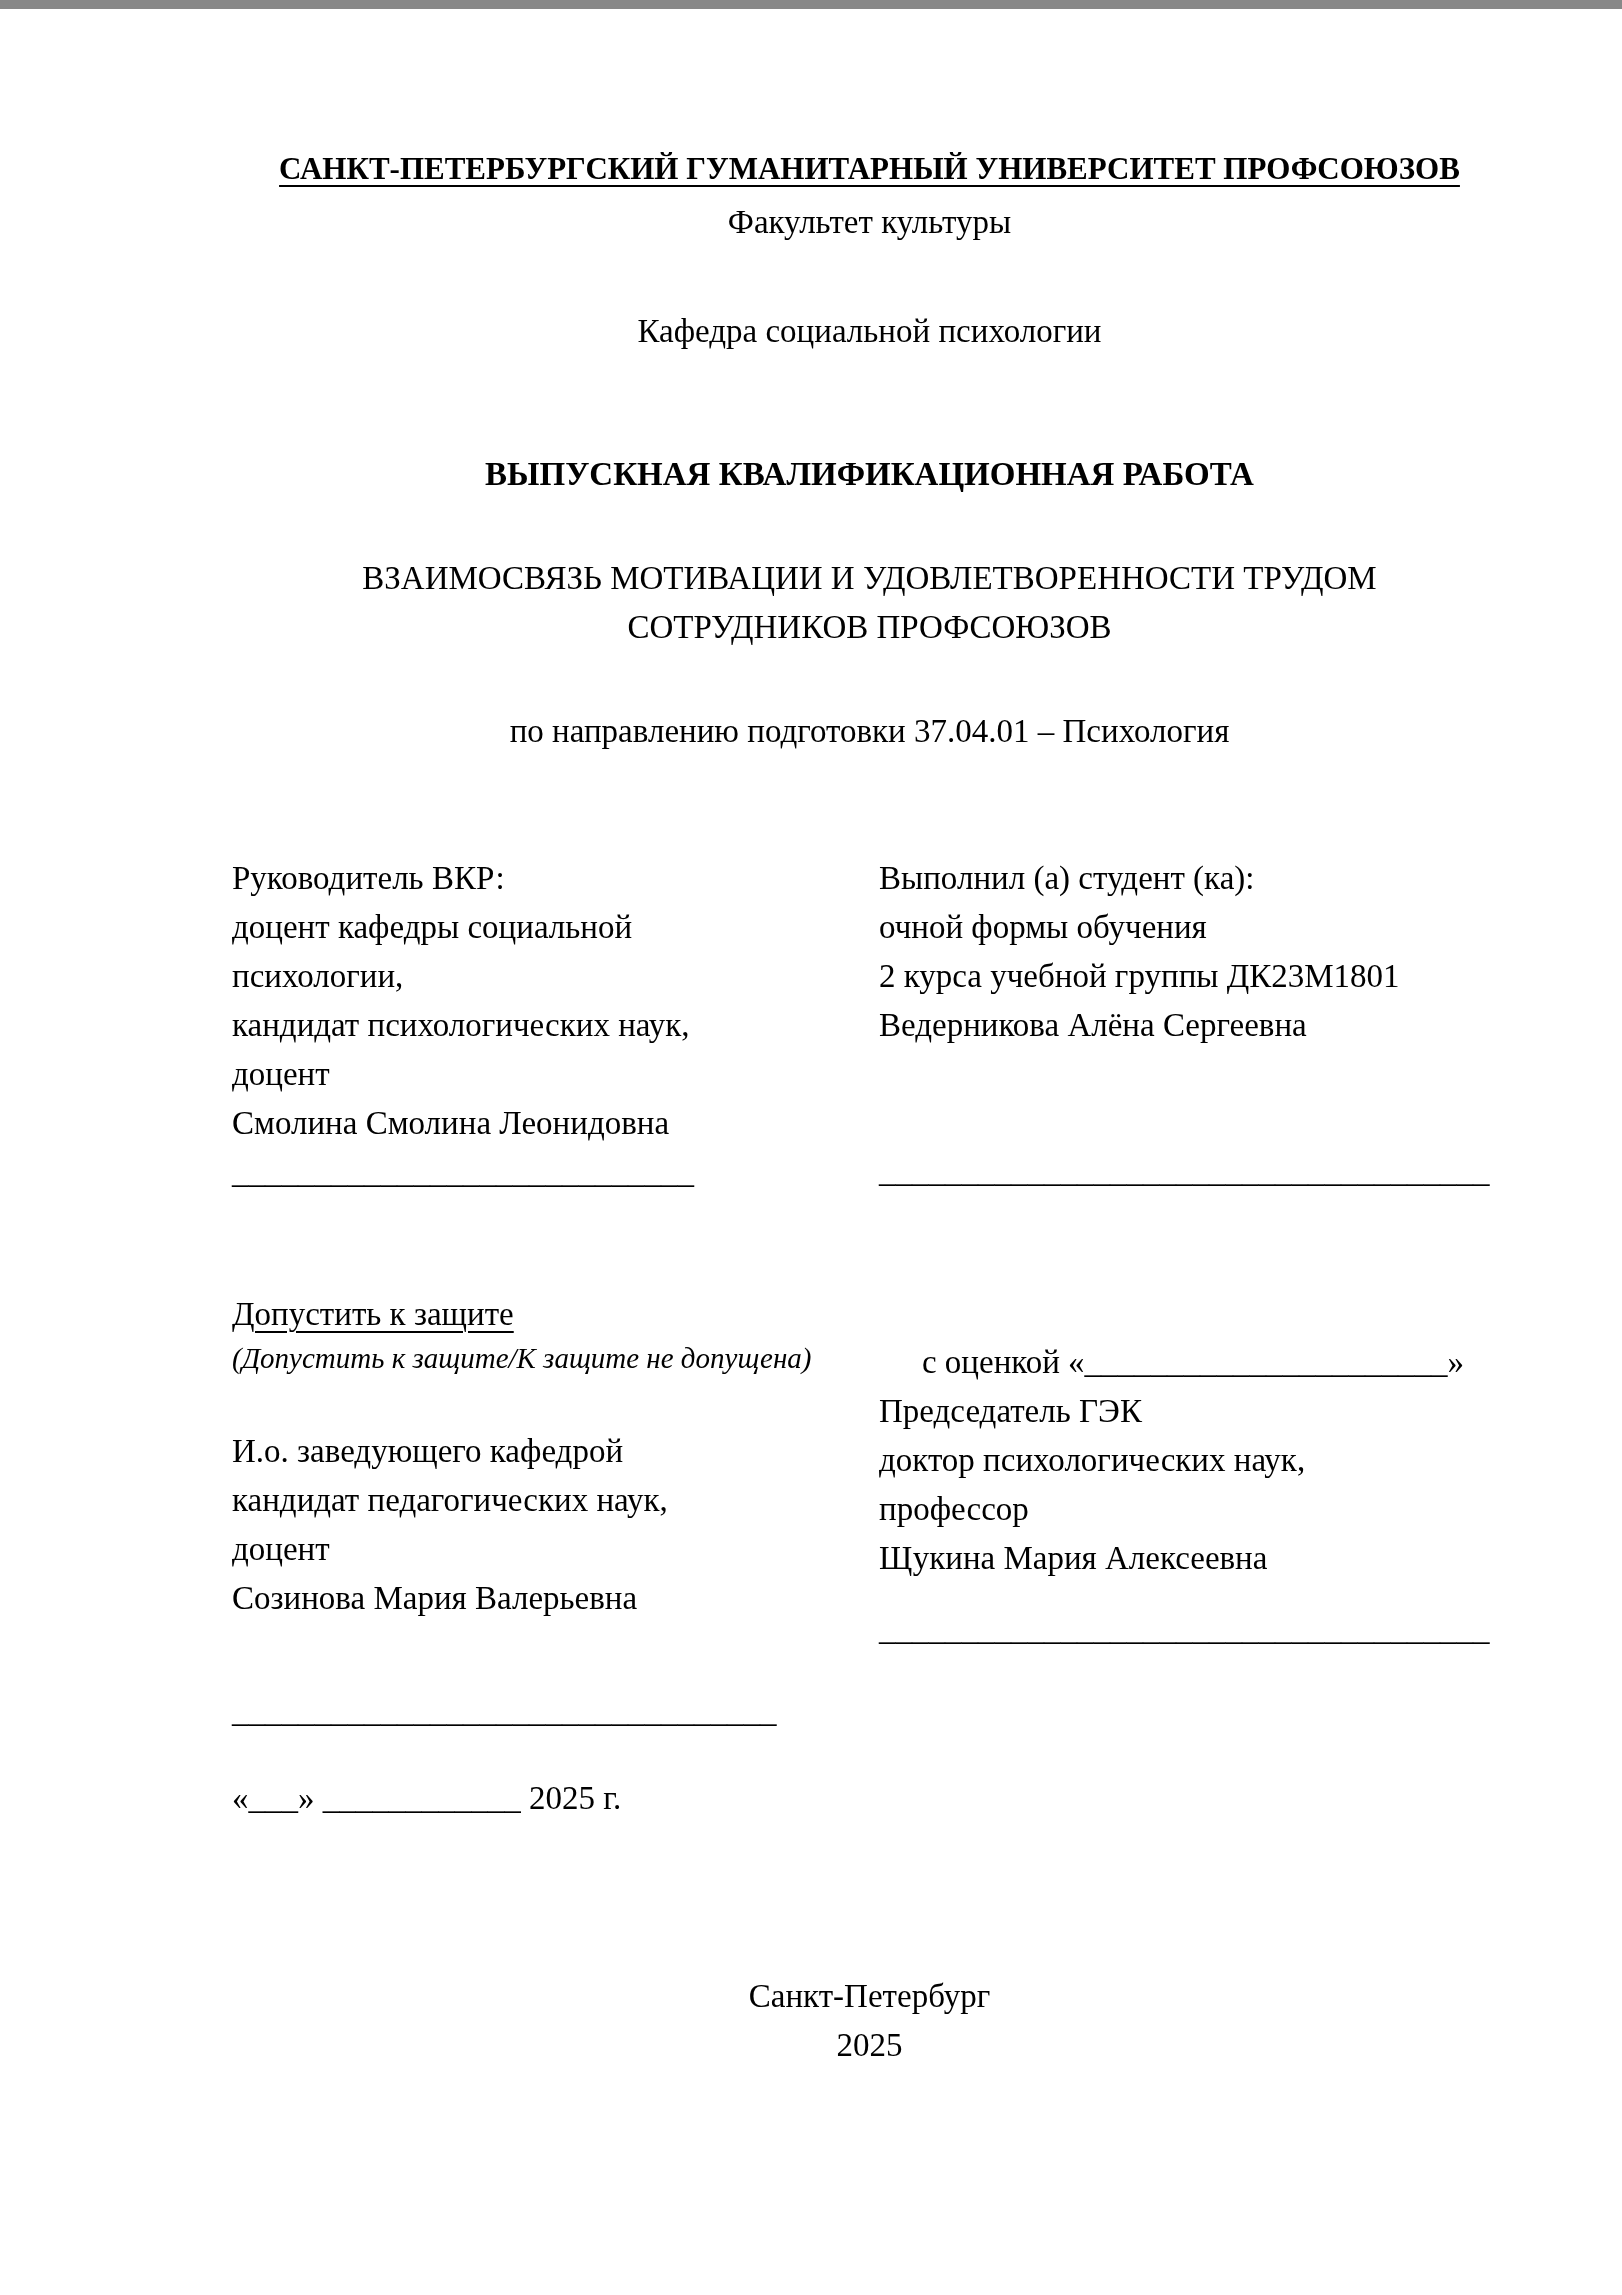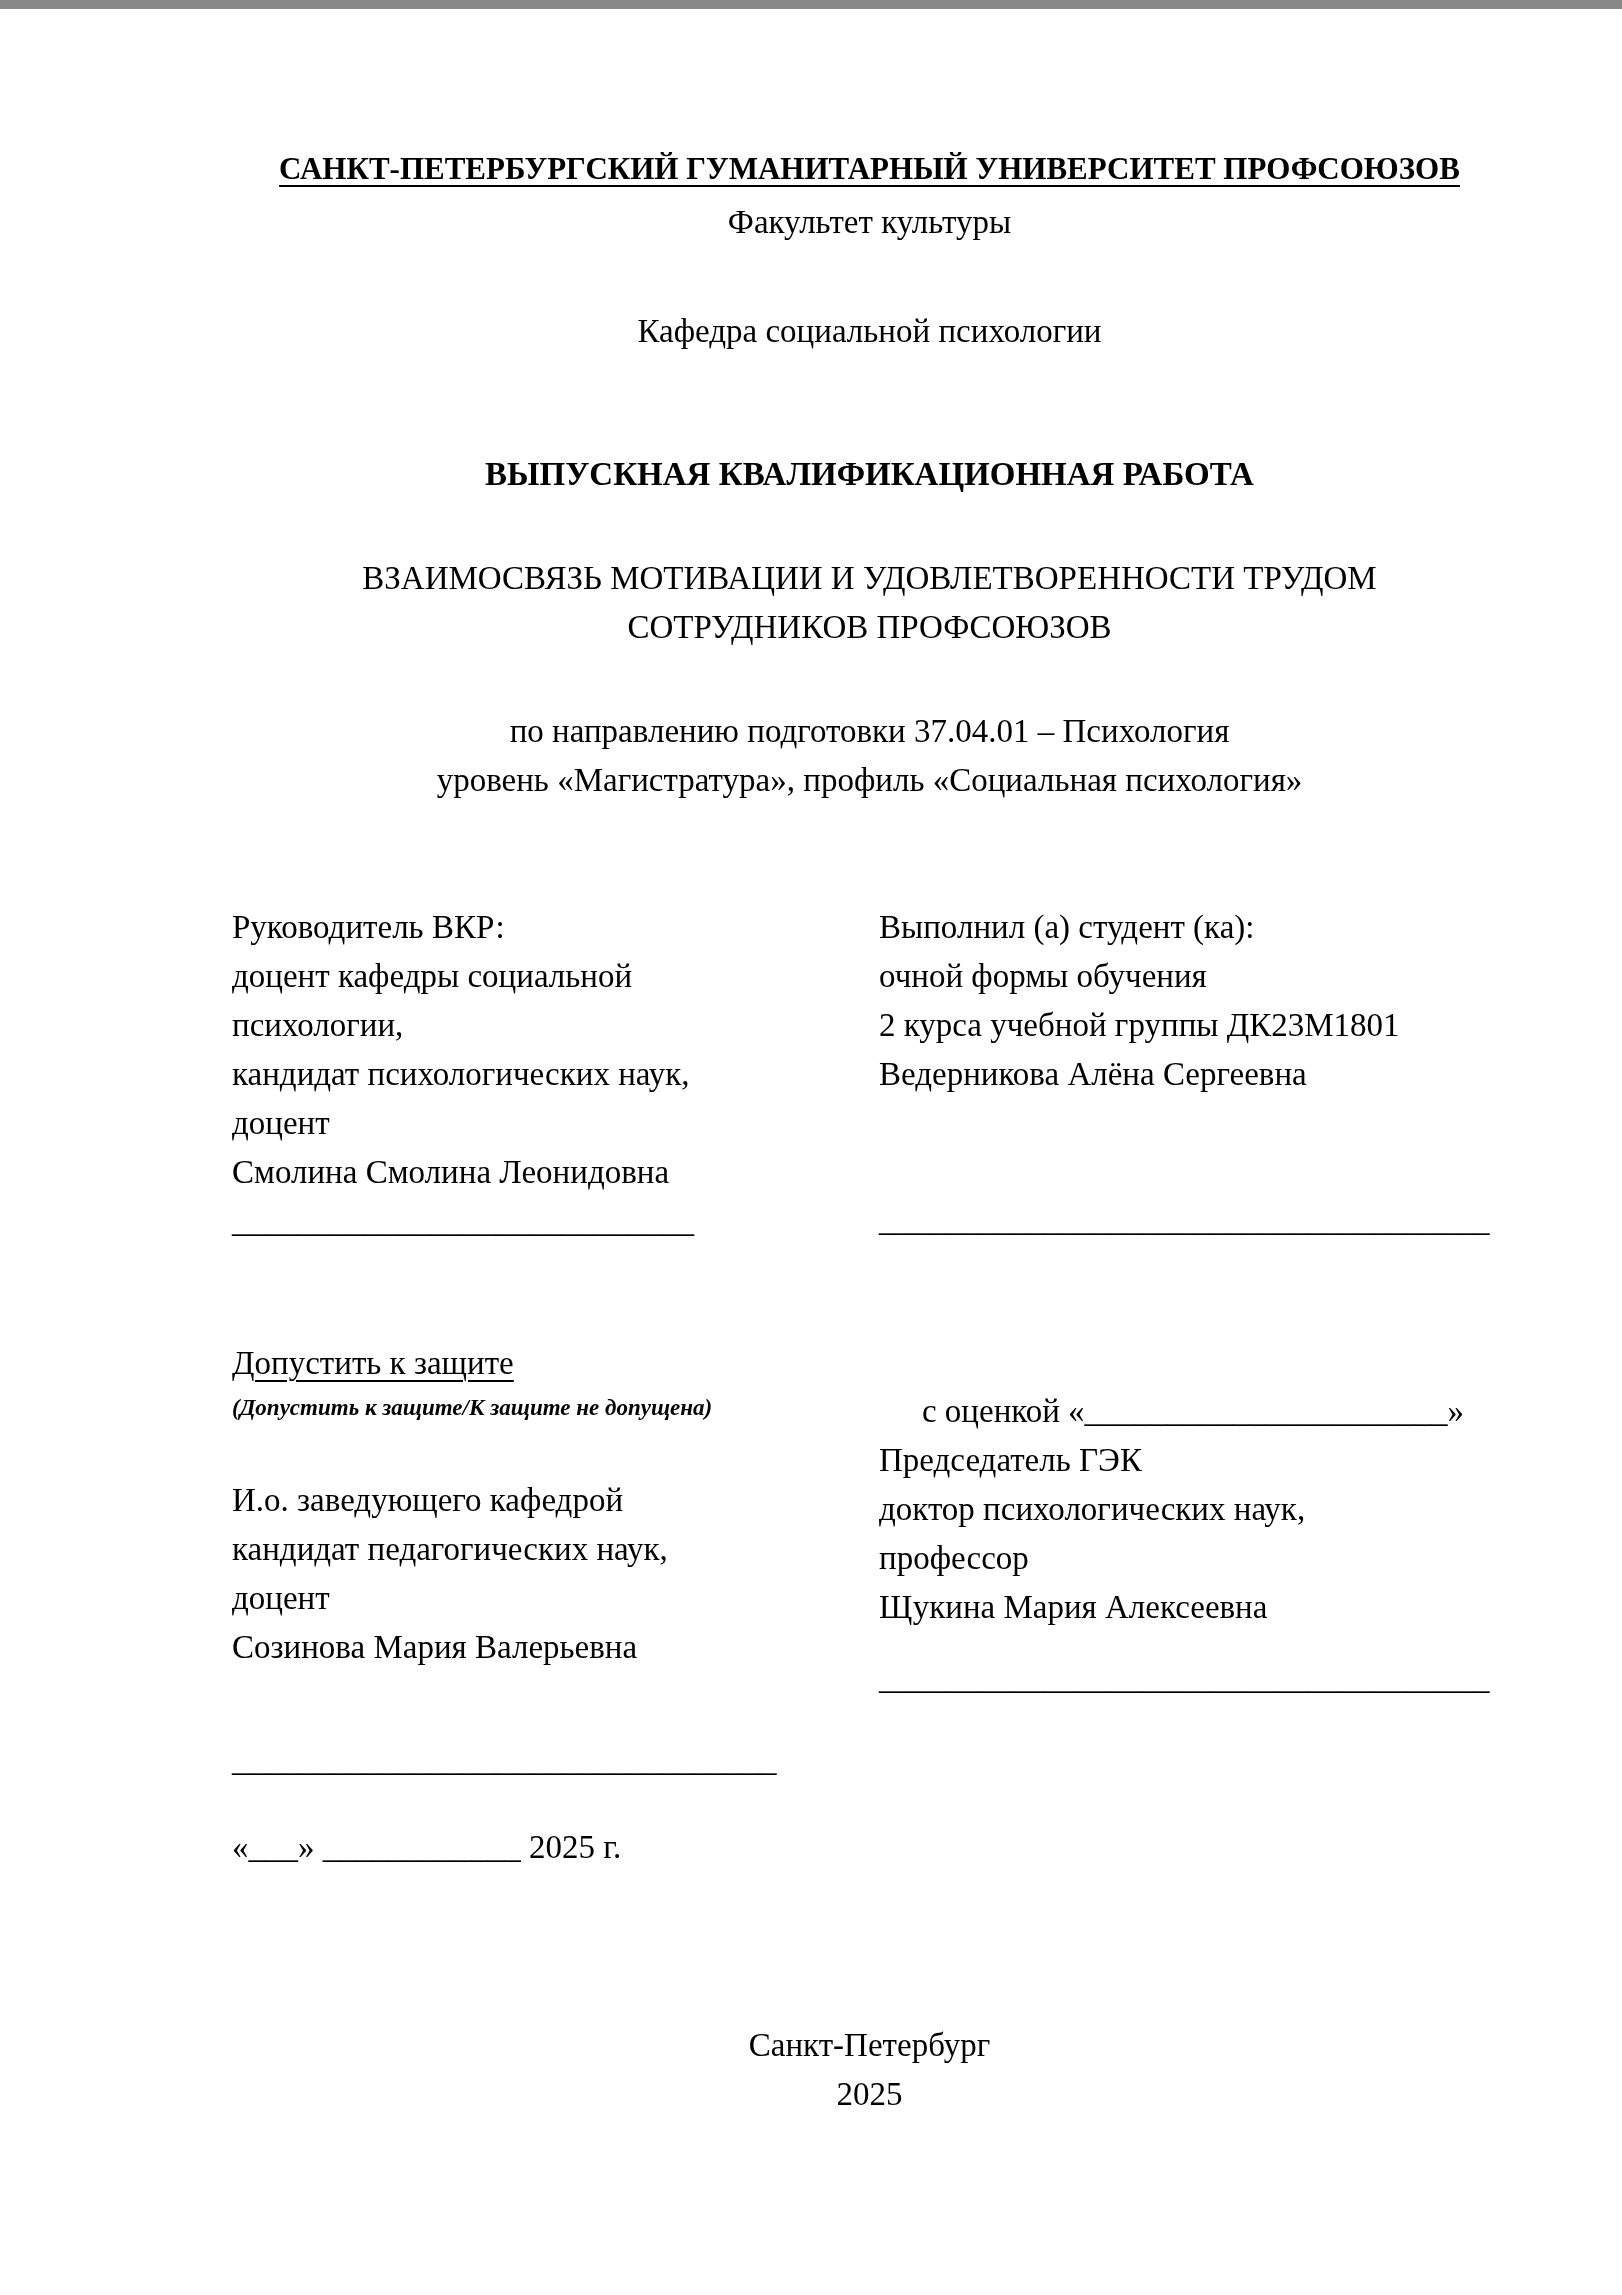--- a/index.html
+++ b/index.html
@@ -39,24 +39,23 @@
     display: flex;
     justify-content: space-between;
     align-items: flex-start;
   }
   .row-1 { margin-bottom: 93px; }
   .col-l { width: 597px; }
   .col-r { width: 628px; }
   .sig-r-1 { margin-top: 97px; }
   .note {
     font-style: italic;
-    font-size: 23px;
+    font-size: 29px;
     line-height: 39px;
     margin-bottom: 49px;
-    font-weight: bold;
   }
   .adm-sig { margin-top: 64px; }
   .adm-date { margin-top: 38px; }
   .grade-line { margin-top: 48px; text-align: center; }
   .def-sig { margin-top: 22px; }
   .footer { margin-top: 149px; text-align: center; }
 </style>
 </head>
 <body>
 
@@ -68,21 +67,20 @@
 
   <div class="center work-type">ВЫПУСКНАЯ КВАЛИФИКАЦИОННАЯ РАБОТА</div>
 
   <div class="center thesis-title">
     <div>ВЗАИМОСВЯЗЬ МОТИВАЦИИ И УДОВЛЕТВОРЕННОСТИ ТРУДОМ</div>
     <div>СОТРУДНИКОВ ПРОФСОЮЗОВ</div>
   </div>
 
   <div class="center program">
     <div>по направлению подготовки 37.04.01 – Психология</div>
-    <div>уровень «Магистратура», профиль «Социальная психология»</div>
   </div>
 
   <div class="row row-1">
     <div class="col-l">
       <div>Руководитель ВКР:</div>
       <div>доцент кафедры социальной</div>
       <div>психологии,</div>
       <div>кандидат психологических наук,</div>
       <div>доцент</div>
       <div>Смолина Смолина Леонидовна</div>

